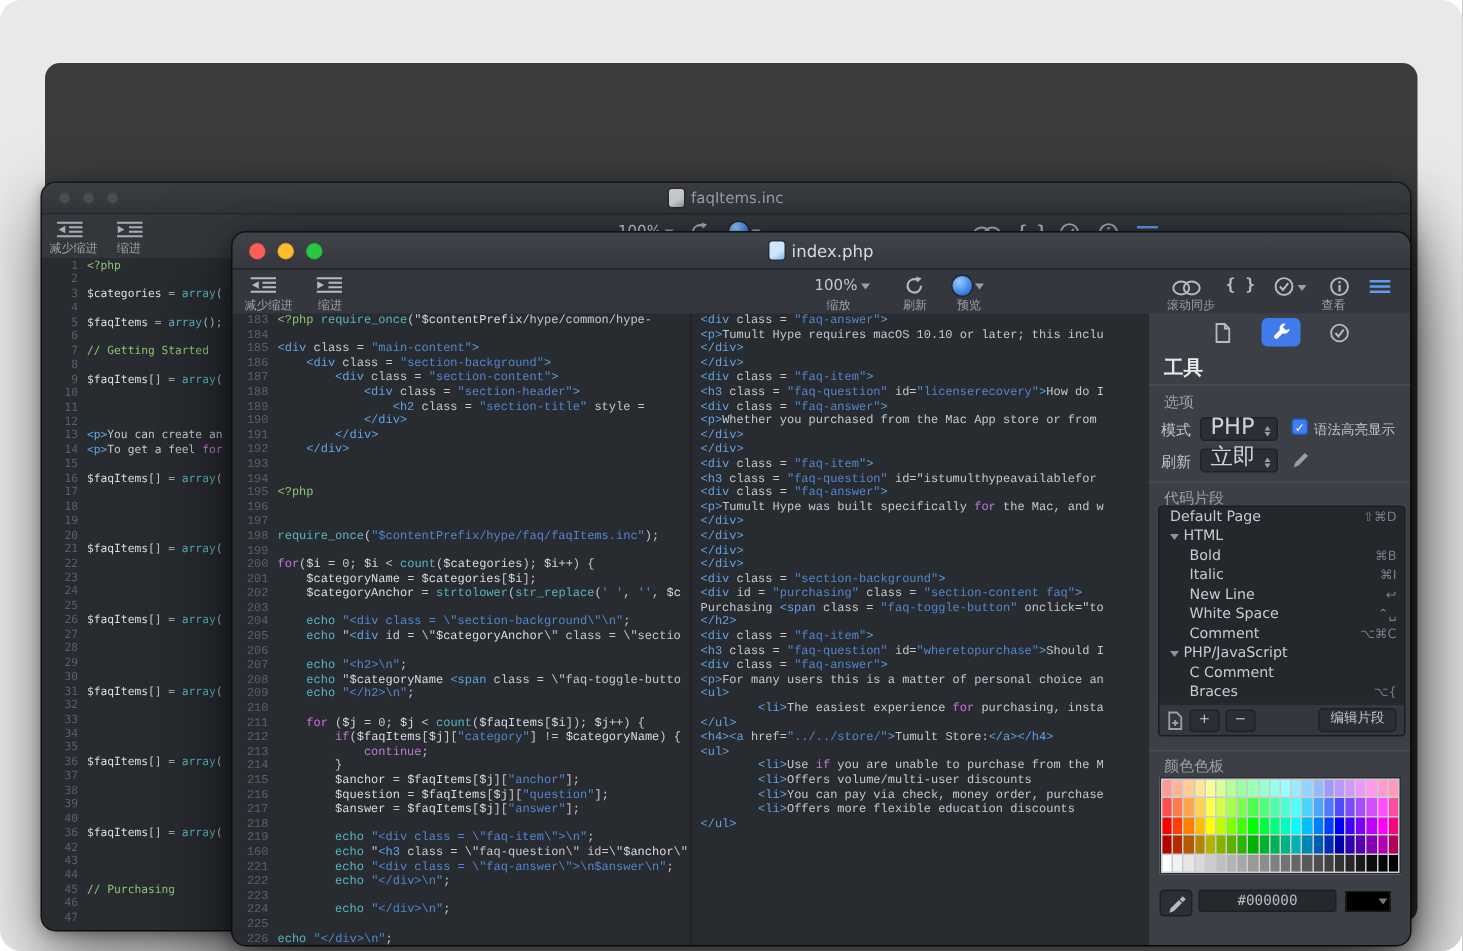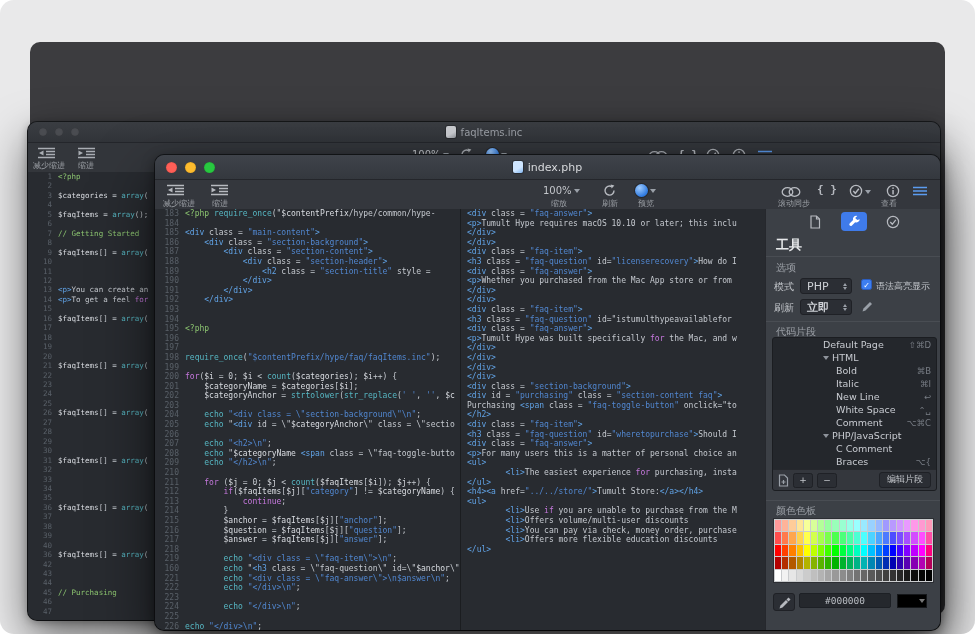--- a/index.html
+++ b/index.html
@@ -41,42 +41,42 @@
   .win-back .editor{left:0;top:50px;right:0;bottom:0;font:7.5px/9.45px "DejaVu Sans Mono",monospace;}
   .win-front .editor{font:8px/9.6px "DejaVu Sans Mono",monospace;}
   .gut{flex:none;width:24px;text-align:right;padding-right:6px;color:#596068;}
   .codeseg{color:#c5c9cf;}
   .tok-str{color:#5187d0;} .tok-tag{color:#61a3e6;} .tok-kw{color:#c678dd;}
   .tok-fn{color:#56b6c2;} .tok-var{color:#dadde2;} .tok-com{color:#8cc570;} .tok-php{color:#8cc570;}
 
   .main{position:absolute;left:0;top:54px;right:0;bottom:0;display:flex;}
   .pane-left{position:relative;width:305px;flex:none;}
   .pane-right{position:relative;width:304px;flex:none;}
-  .pane-left .editor,.pane-right .editor{position:absolute;inset:0;}
+  .pane-left .editor,.pane-right .editor{position:absolute;inset:0;font-family:Liberation Mono, monospace;}
   .pane-right .crow{padding-left:6px;}
   .vdiv{width:1px;background:#1b1d20;flex:none;}
 
   
   .sidebar{position:relative;width:175px;flex:none;background:#3c4046;border-left:1px solid #26282d;color:#c9ccd2;overflow:hidden;}
   .sb-tabs{position:absolute;left:0;top:3px;width:100%;display:flex;justify-content:center;gap:13px;}
   .sb-tab{width:26px;height:19px;border-radius:4px;display:flex;align-items:center;justify-content:center;}
   .sb-tab.sel{background:#3f7bea;}
   .sb-title{position:absolute;left:10px;top:27px;font-size:13px;font-weight:600;color:#e7e9eb;}
   .hairline{position:absolute;left:0;width:100%;height:1px;background:#494d53;}
   .sb-sub{position:absolute;left:10px;font-size:10px;color:#9ca0a7;}
   .fieldlab{position:absolute;font-size:10px;color:#c3c6cb;}
   .popup{position:absolute;height:16px;background:#2b2e34;border:1px solid #1f2126;border-radius:3px;
-         display:flex;align-items:center;font-size:11px;color:#ced1d6;padding:0 4px 0 6px;box-sizing:border-box;}
+         display:flex;align-items:flex-end;font-size:15px;color:#ced1d6;padding:0 4px 0 6px;box-sizing:border-box;}
   .popup .pcarets{margin-left:auto;display:flex;flex-direction:column;gap:1px;}
   .pc-up{width:0;height:0;border:2.5px solid transparent;border-bottom:3px solid #9aa0a8;}
   .pc-dn{width:0;height:0;border:2.5px solid transparent;border-top:3px solid #9aa0a8;}
   .cbox{position:absolute;width:11px;height:11px;border-radius:2.5px;background:#3d7ef0;border:1px solid #2a5cc0;
         color:#fff;font-size:8px;line-height:11px;text-align:center;box-sizing:border-box;}
   .snipbox{position:absolute;left:6px;width:163px;background:#24272c;border:1px solid #1b1d21;border-radius:3px;overflow:hidden;}
-  .sniplist{height:131px;overflow:hidden;padding-left:43px;}
+  .sniplist{height:131px;overflow:hidden;}
   .snip{display:flex;align-items:center;height:13px;font-size:9.5px;color:#c8cbd1;padding-right:5px;}
   .snip .tri{width:0;height:0;border:3px solid transparent;border-top:4px solid #8e939b;margin-right:3px;margin-top:3px;}
   .snip .skey{margin-left:auto;font-size:8.5px;color:#787d85;}
   .snipbar{height:20px;background:#34373d;border-top:1px solid #26282d;display:flex;align-items:center;gap:4px;padding:0 5px;}
   .minibtn{min-width:14px;height:13px;background:#2b2e34;border:1px solid #1f2126;border-radius:2.5px;
            color:#c3c6cb;font-size:9px;line-height:12px;text-align:center;padding:0 2px;}
   .editsnip{margin-left:auto;height:14px;background:#2b2e34;border:1px solid #1f2126;border-radius:3px;
             color:#c3c6cb;font-size:9px;line-height:13px;padding:0 7px;}
   .palette{position:absolute;left:7px;width:161px;display:grid;grid-template-columns:repeat(22,1fr);
            gap:1px;background:#caccce;padding:1px;box-sizing:border-box;border:1px solid #2c2e33;}
@@ -454,21 +454,21 @@
           <span>PHP</span>
           <span class="pcarets">
               <span class="pc-up"></span>
               <span class="pc-dn"></span>
             </span>
         </span>
         <span class="cbox" style="left:95px;top:70px;">✓</span>
         <span class="fieldlab" style="left:110px;top:71px;font-size:9px;">语法高亮显示</span>
 
         <span class="fieldlab" style="left:8px;top:92px;">刷新</span>
-        <span class="popup" style="left:34px;top:90px;width:52px;font-weight:bold;">
+        <span class="popup" style="left:34px;top:90px;width:52px;">
           <span>立即</span>
           <span class="pcarets">
               <span class="pc-up"></span>
               <span class="pc-dn"></span>
             </span>
         </span>
         <span class="tbitem" style="left:95px;top:91px;">
           <svg width="13" height="13">
               <path d="M1.5 11.5 L4.5 10.5 L11 4 L9 2 L2.5 8.5 Z" fill="#9aa0a8"></path>
             </svg>

